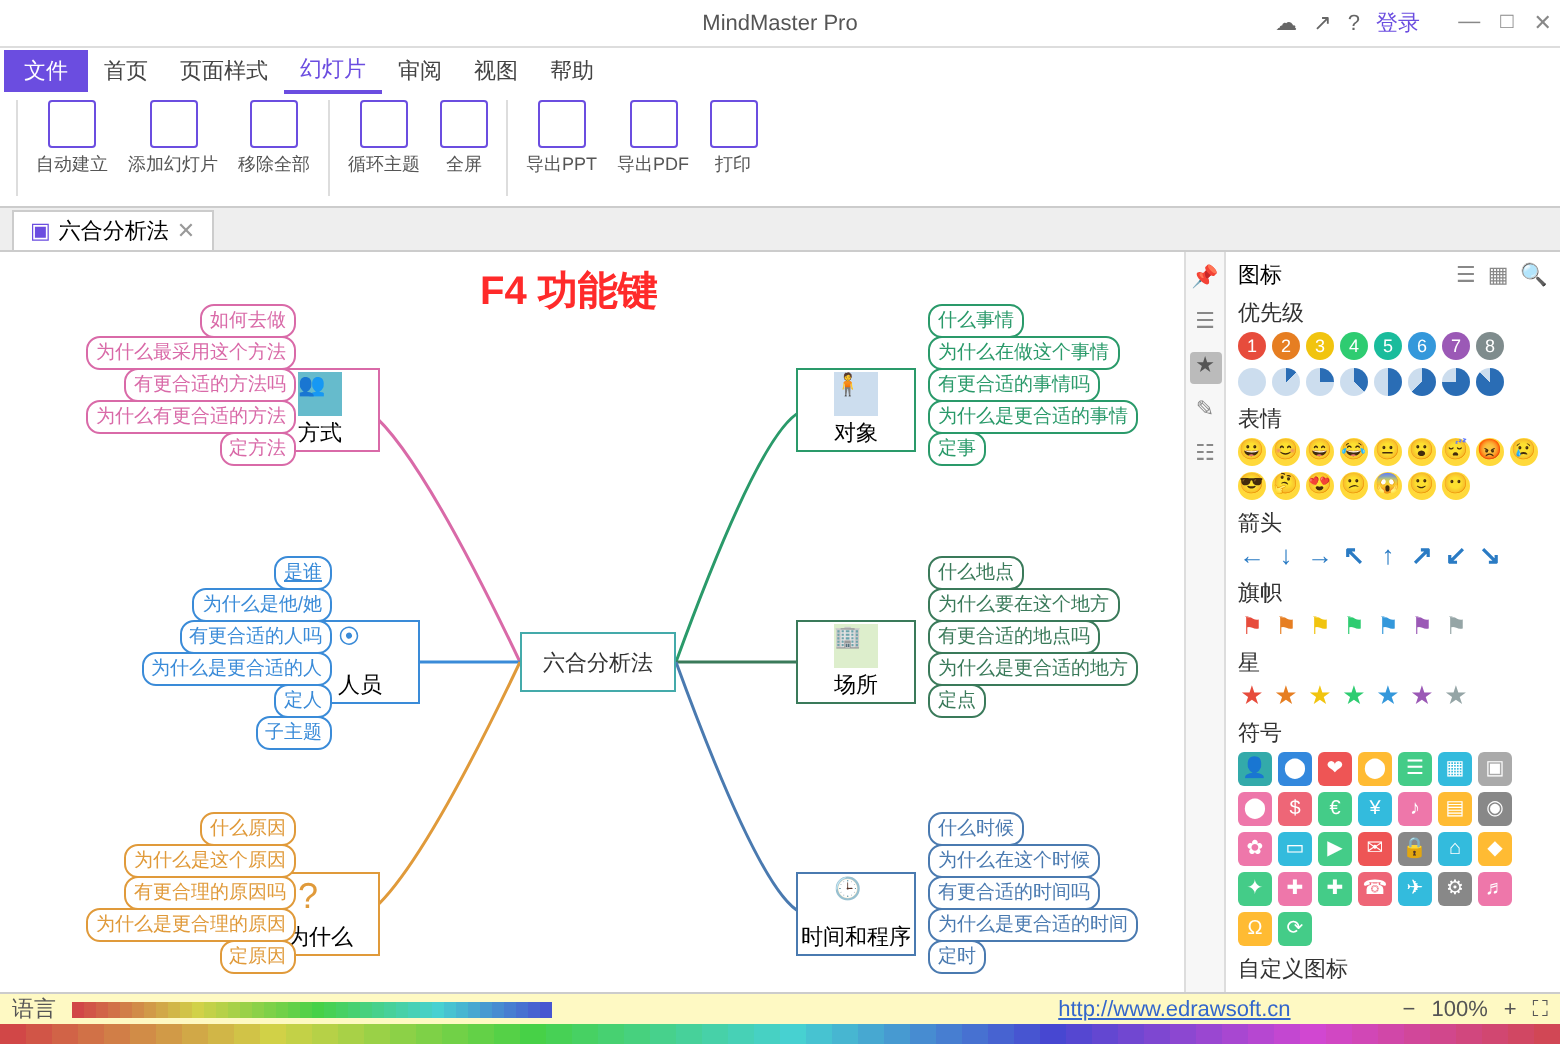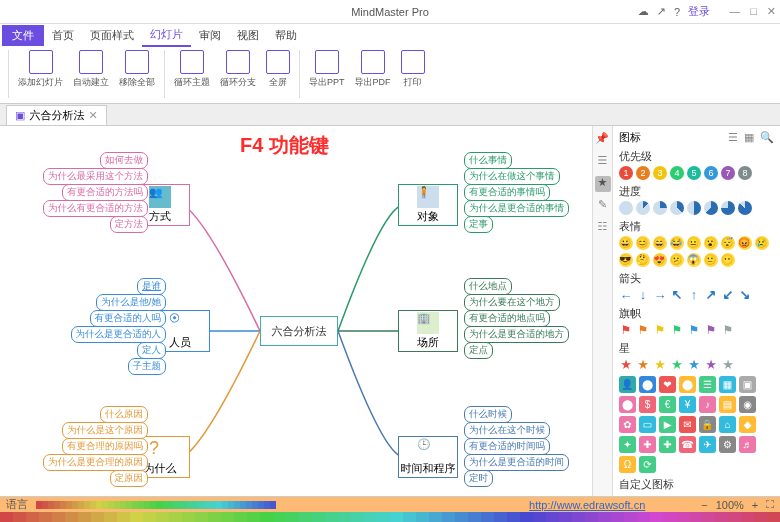--- a/index.html
+++ b/index.html
@@ -30,21 +30,21 @@
 .panel .hdr{display:flex;align-items:center;justify-content:space-between;margin-bottom:2px}
 .panel .hdr .tools{display:flex;gap:6px;color:#888}
 .row{display:flex;flex-wrap:wrap;gap:3px;margin-bottom:4px}
 .num{width:14px;height:14px;border-radius:50%;color:#fff;font-size:9px;display:flex;align-items:center;justify-content:center}
 .pie{width:14px;height:14px;border-radius:50%;background:#2a6db5;position:relative}
 .face{width:14px;height:14px;border-radius:50%;background:#ffd93b;font-size:10px;text-align:center;line-height:14px}
 .arrow{width:14px;height:14px;color:#2a7bc4;font-size:13px;text-align:center;line-height:14px;font-weight:bold}
 .flag{width:14px;height:14px;font-size:12px;text-align:center}
 .star{width:14px;height:14px;font-size:13px;text-align:center;line-height:14px}
 .sym{width:17px;height:17px;border-radius:3px;color:#fff;font-size:10px;text-align:center;line-height:17px}
-.statusbar{position:absolute;bottom:10px;left:0;right:0;height:16px;background:#fdba74;border-top:1px solid #ccc;display:flex;align-items:center;padding:0 6px;font-size:10px;color:#555;gap:8px}
+.statusbar{position:absolute;bottom:10px;left:0;right:0;height:16px;background:#fef9c3;border-top:1px solid #ccc;display:flex;align-items:center;padding:0 6px;font-size:10px;color:#555;gap:8px}
 .colorstrip{position:absolute;bottom:0;left:0;right:0;height:10px;display:flex}
 .colorstrip div{flex:1;height:10px}
 .canvas{position:absolute;inset:0}
 .annot{position:absolute;top:6px;left:240px;color:#ff2a2a;font-size:20px;font-weight:bold}
 .center-node{position:absolute;left:260px;top:190px;width:78px;height:30px;border:1px solid #4aa;display:flex;align-items:center;justify-content:center;background:#fff;color:#333}
 .subnode{position:absolute;width:60px;height:42px;border:1px solid;display:flex;flex-direction:column;align-items:center;justify-content:center;background:#fff;font-size:10px}
 .subnode .icon{width:22px;height:22px;margin-bottom:1px}
 .leaf{position:absolute;font-size:9.5px;padding:1px 4px;border-radius:7px;white-space:nowrap;background:#fff}
 svg.links{position:absolute;inset:0;width:100%;height:100%;pointer-events:none}
 </style>
@@ -73,38 +73,34 @@
  <div class="menu-item active">幻灯片</div>
  <div class="menu-item">审阅</div>
  <div class="menu-item">视图</div>
  <div class="menu-item">帮助</div>
 </div>
 
 <div class="ribbon">
  <div class="vsep"></div>
  <div class="rb">
       <div class="ic"></div>
+      <span>自动建立</span>
+    </div>
+ <div class="rb">
+      <div class="ic"></div>
       <span>添加幻灯片</span>
     </div>
  <div class="rb">
       <div class="ic"></div>
-      <span>自动建立</span>
-    </div>
- <div class="rb">
-      <div class="ic"></div>
       <span>移除全部</span>
     </div>
  <div class="vsep"></div>
  <div class="rb">
       <div class="ic"></div>
       <span>循环主题</span>
-    </div>
- <div class="rb">
-      <div class="ic"></div>
-      <span>循环分支</span>
     </div>
  <div class="rb">
       <div class="ic"></div>
       <span>全屏</span>
     </div>
  <div class="vsep"></div>
  <div class="rb">
       <div class="ic"></div>
       <span>导出PPT</span>
     </div>
@@ -223,21 +219,20 @@
  <div class="row" id="g-pri">
       <div class="num" style="background: rgb(231, 76, 60);">1</div>
       <div class="num" style="background: rgb(230, 126, 34);">2</div>
       <div class="num" style="background: rgb(241, 196, 15);">3</div>
       <div class="num" style="background: rgb(46, 204, 113);">4</div>
       <div class="num" style="background: rgb(26, 188, 156);">5</div>
       <div class="num" style="background: rgb(52, 152, 219);">6</div>
       <div class="num" style="background: rgb(155, 89, 182);">7</div>
       <div class="num" style="background: rgb(127, 140, 141);">8</div>
     </div>
- <h4>进度</h4>
  <div class="row" id="g-prog">
       <div class="pie" style="background: conic-gradient(rgb(42, 109, 181) 0deg, rgb(204, 221, 238) 0deg);"></div>
       <div class="pie" style="background: conic-gradient(rgb(42, 109, 181) 45deg, rgb(204, 221, 238) 0deg);"></div>
       <div class="pie" style="background: conic-gradient(rgb(42, 109, 181) 90deg, rgb(204, 221, 238) 0deg);"></div>
       <div class="pie" style="background: conic-gradient(rgb(42, 109, 181) 135deg, rgb(204, 221, 238) 0deg);"></div>
       <div class="pie" style="background: conic-gradient(rgb(42, 109, 181) 180deg, rgb(204, 221, 238) 0deg);"></div>
       <div class="pie" style="background: conic-gradient(rgb(42, 109, 181) 225deg, rgb(204, 221, 238) 0deg);"></div>
       <div class="pie" style="background: conic-gradient(rgb(42, 109, 181) 270deg, rgb(204, 221, 238) 0deg);"></div>
       <div class="pie" style="background: conic-gradient(rgb(42, 109, 181) 315deg, rgb(204, 221, 238) 0deg);"></div>
     </div>
@@ -284,20 +279,21 @@
  <h4>星</h4>
  <div class="row" id="g-star">
       <div class="star" style="color: rgb(231, 76, 60);">★</div>
       <div class="star" style="color: rgb(230, 126, 34);">★</div>
       <div class="star" style="color: rgb(241, 196, 15);">★</div>
       <div class="star" style="color: rgb(46, 204, 113);">★</div>
       <div class="star" style="color: rgb(52, 152, 219);">★</div>
       <div class="star" style="color: rgb(155, 89, 182);">★</div>
       <div class="star" style="color: rgb(149, 165, 166);">★</div>
     </div>
+ <h4>符号</h4>
  <div class="row" id="g-sym">
       <div class="sym" style="background: rgb(51, 170, 170);">👤</div>
       <div class="sym" style="background: rgb(51, 136, 221);">⬤</div>
       <div class="sym" style="background: rgb(238, 85, 85);">❤</div>
       <div class="sym" style="background: rgb(255, 187, 51);">⬤</div>
       <div class="sym" style="background: rgb(68, 204, 136);">☰</div>
       <div class="sym" style="background: rgb(51, 187, 221);">▦</div>
       <div class="sym" style="background: rgb(170, 170, 170);">▣</div>
       <div class="sym" style="background: rgb(238, 119, 170);">⬤</div>
       <div class="sym" style="background: rgb(238, 102, 119);">$</div>

